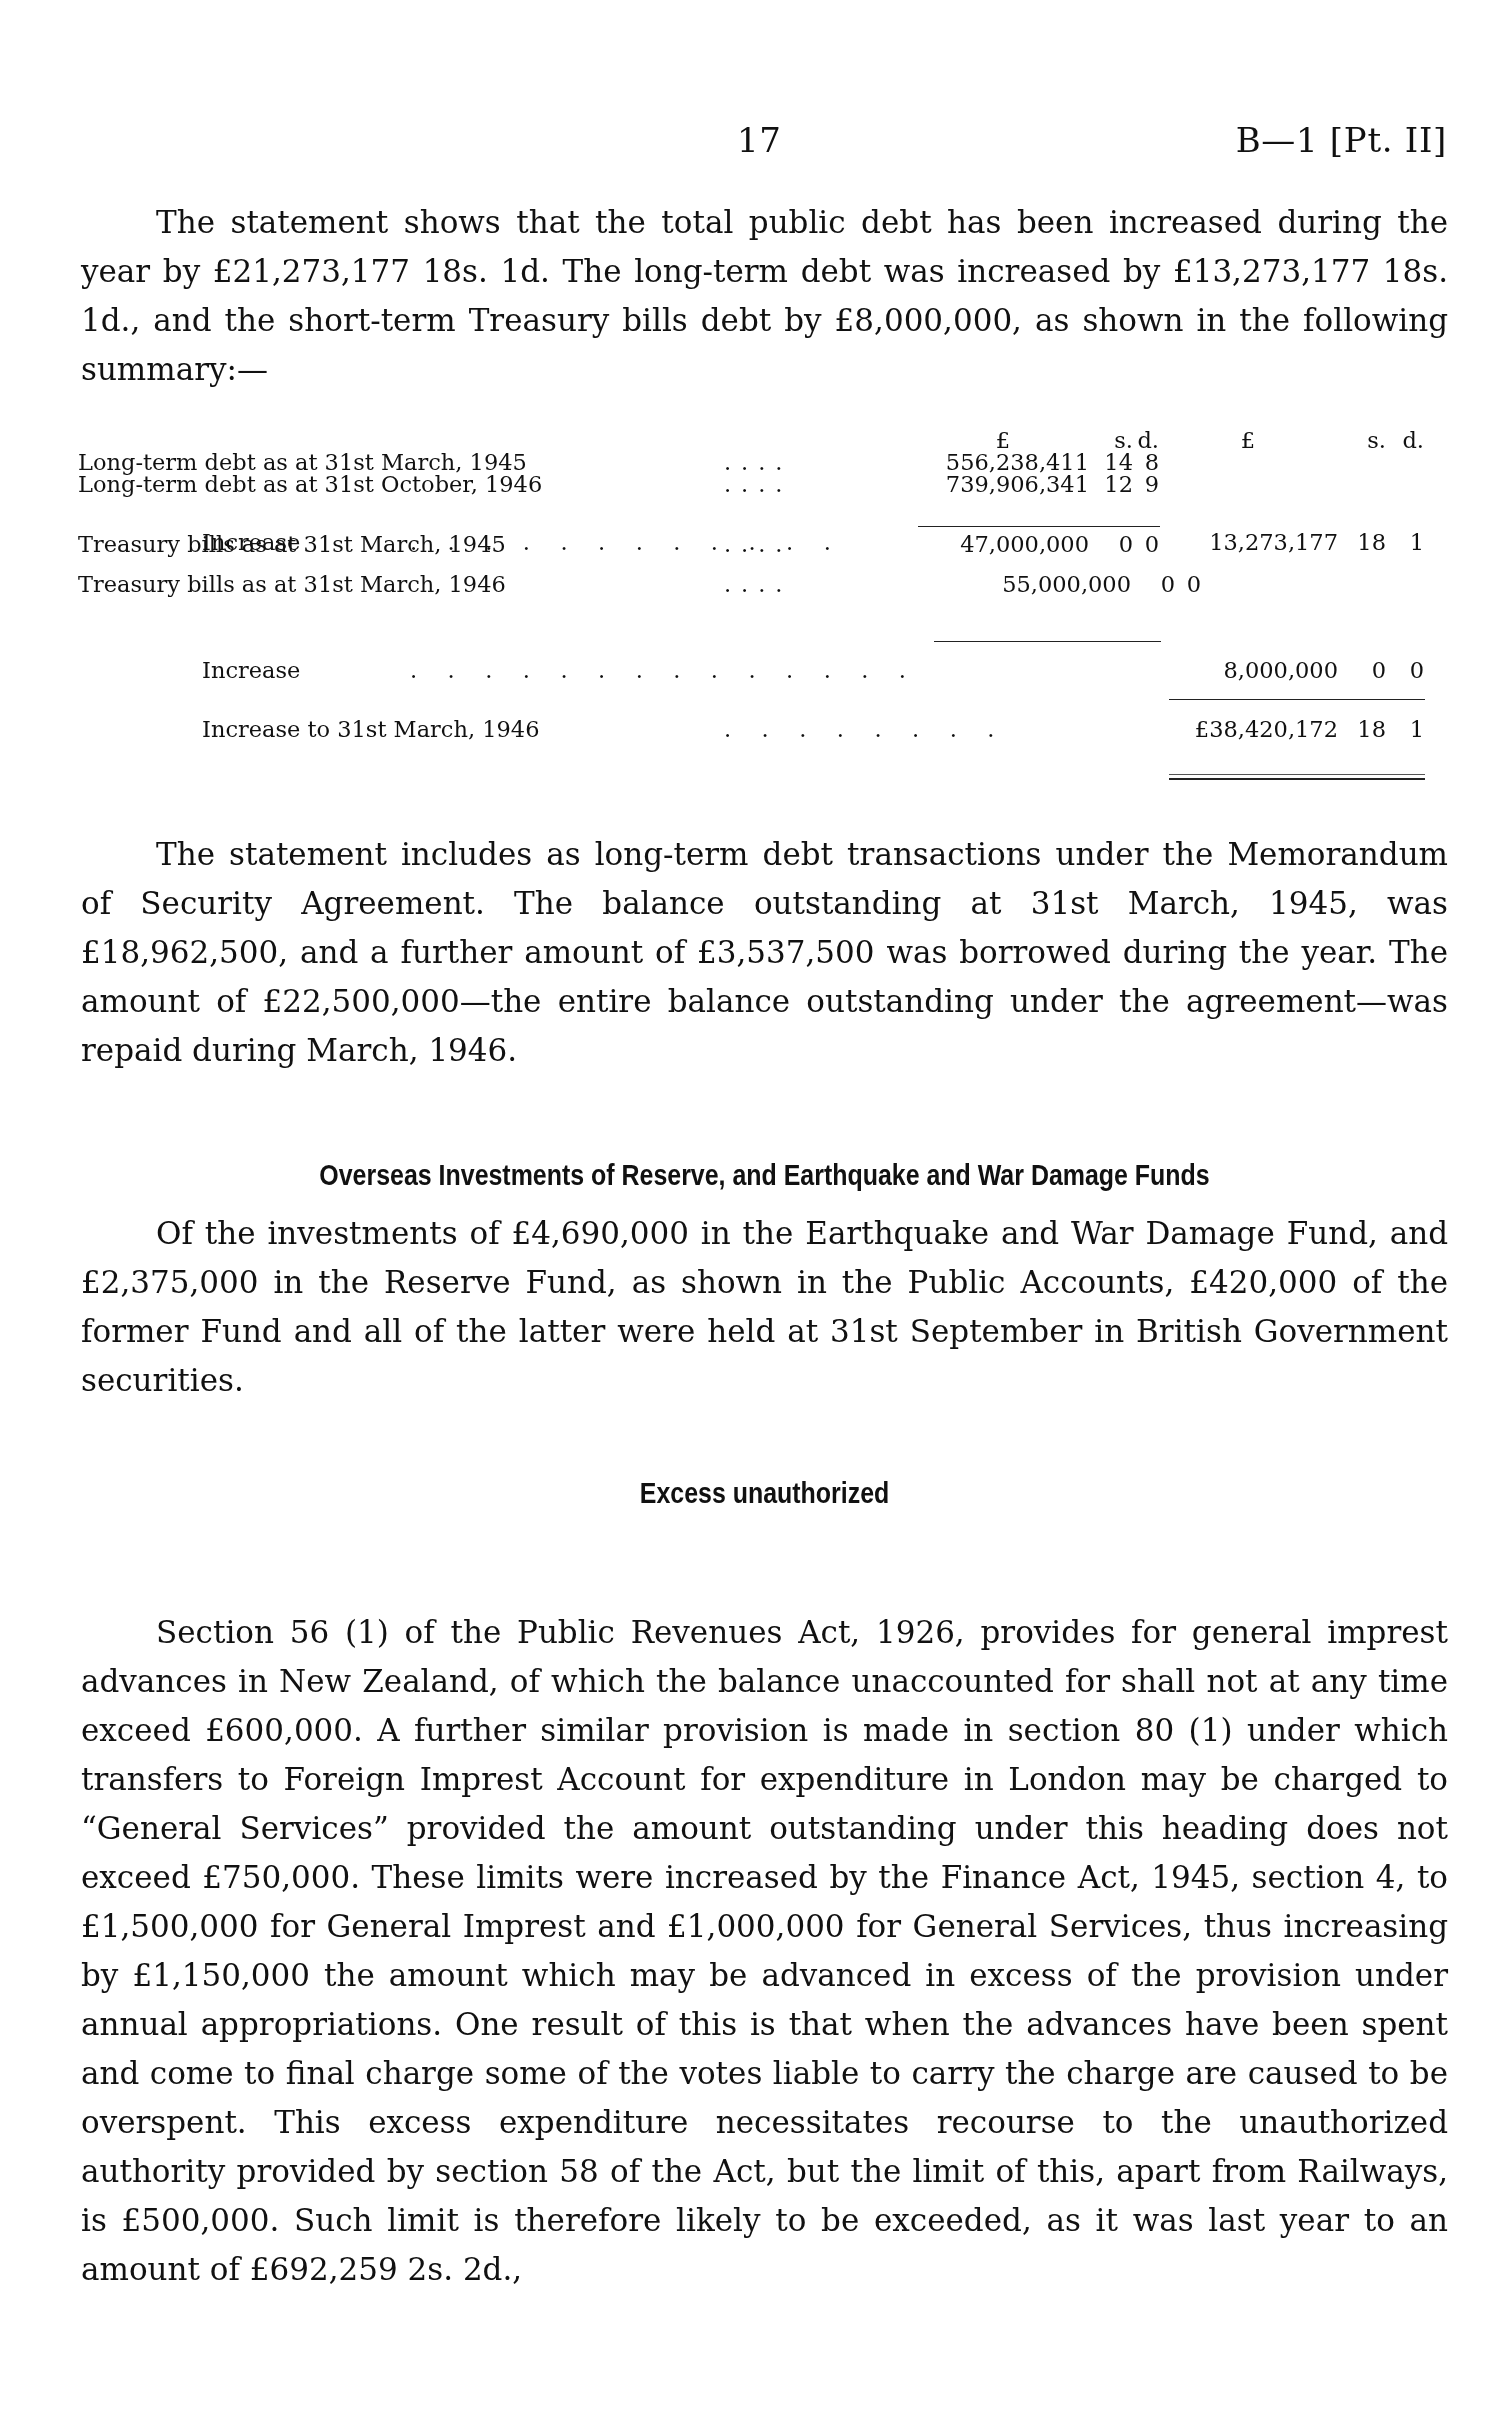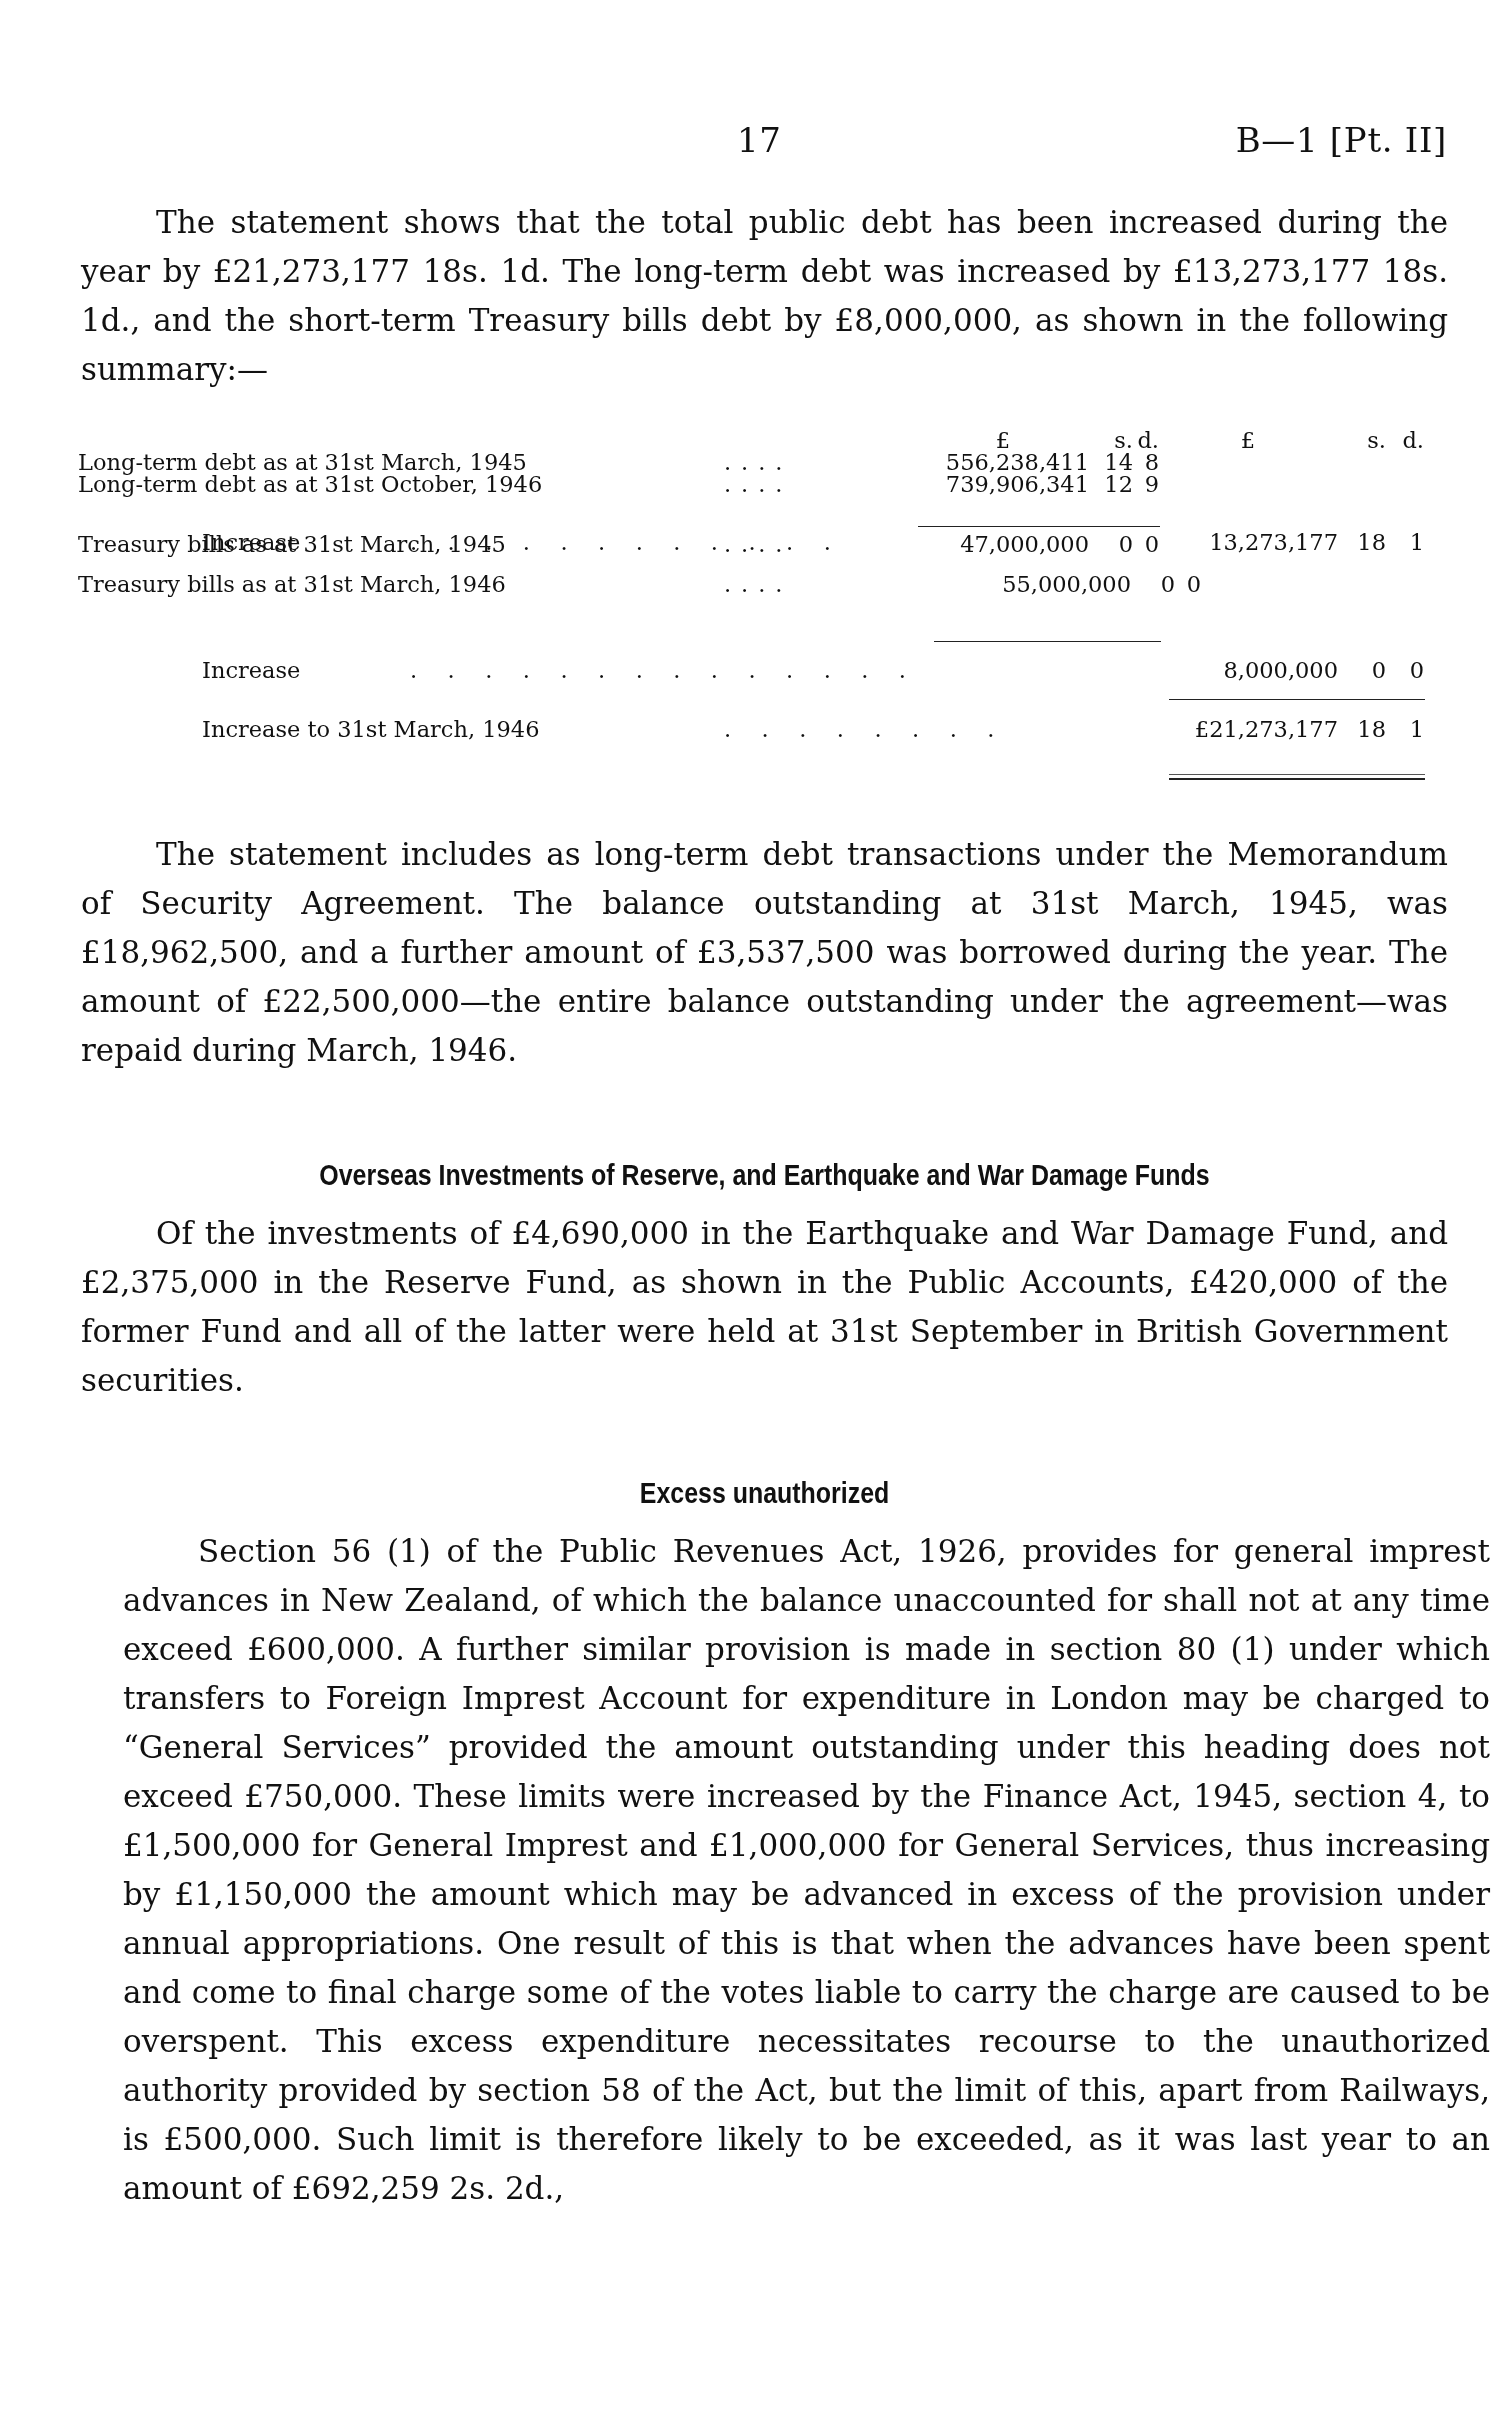--- a/index.html
+++ b/index.html
@@ -8,21 +8,21 @@
   .page { position:absolute; left:0; top:0; width:1510px; height:2413px; }
   .hdr { position:absolute; top:120px; font-size:34px; letter-spacing:0.7px;text-align:center; }
   #hdr-page { left:737px; }
   #hdr-ref { right:63px; }
   .para { position:absolute; left:81px; width:1367px; font-size:31px;
           line-height:49px; text-align:justify; text-align-last:left; }
   .para .indent { display:inline-block; width:75px; }
   #para1 { top:198px; }
   #para2 { top:830px; }
   #para3 { top:1209px; }
-  #para4 { top:1527px;margin-left:42px; }
+  #para4 { top:1608px; }
   .heading { position:absolute; left:81px; width:1367px; text-align:center;
              font-family:"Liberation Sans", "DejaVu Sans", sans-serif;
              font-weight:bold; font-size:29px; transform:scaleX(0.86); transform-origin:center; }
   #heading1 { top:1159px; }
   #heading2 { top:1477px; }
   
   .tbl { position:absolute; left:0; top:0; width:1510px; font-size:22.5px; }
   .trow { position:absolute; left:0; width:1510px; height:24.6px; }
   .tlabel { position:absolute; white-space:nowrap; }
   .tdots { position:absolute; white-space:nowrap; letter-spacing:1.4px; }
@@ -102,21 +102,21 @@
       <span class="num c2l">8,000,000</span>
       <span class="num c2s">0</span>
       <span class="num c2d">0</span>
     </div>
 
     <div class="rule" style="left:1169px; top:699px; width:256px;"></div>
 
     <div class="trow" style="top:716px;">
       <span class="tlabel" style="left:202px;">Increase to 31st March, 1946</span>
       <span class="tdots" style="left:724px; word-spacing:20.5px;">. .         . .         . .         . .</span>
-      <span class="num c2l">£21,273,177</span>
+      <span class="num c2l">£38,420,172</span>
       <span class="num c2s">18</span>
       <span class="num c2d">1</span>
     </div>
 
     <div class="rule" style="left:1169px; top:774px; width:256px; height:0.7px; background:#555;"></div>
     <div class="rule" style="left:1169px; top:778px; width:256px; height:2px;"></div>
   </div>
 
   <div class="para" id="para2"><span class="indent"></span><span>The statement includes as long-term debt transactions under the Memorandum of Security Agreement. The balance outstanding at 31st March, 1945, was £18,962,500, and a further amount of £3,537,500 was borrowed during the year. The amount of £22,500,000—the entire balance outstanding under the agreement—was repaid during March, 1946.</span></div>
 

